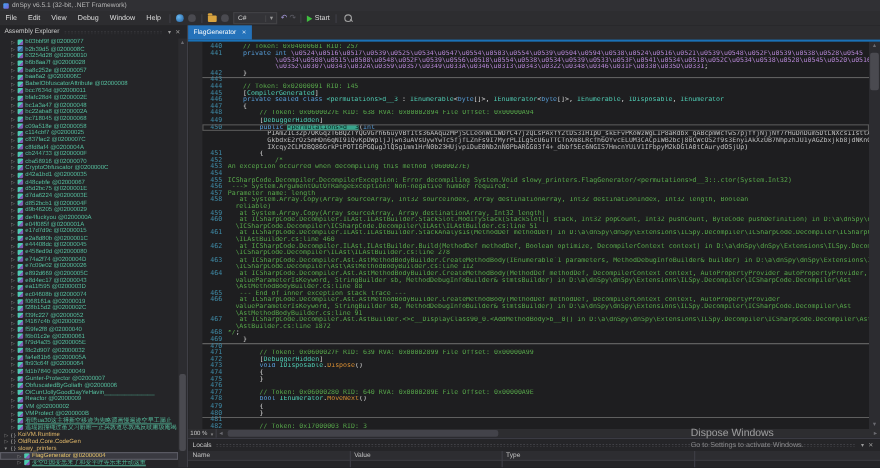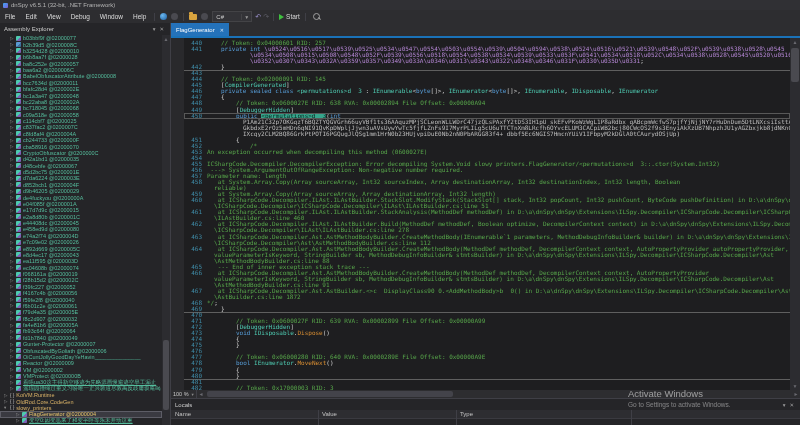--- a/index.html
+++ b/index.html
@@ -616,15 +616,15 @@
         <span class="lcol" style="left: 151px;">Value</span>
         <span class="lcol" style="left: 289px;">Type</span>
       </div>
     <div class="lsep" style="left:147px"></div>
     <div class="lsep" style="left:285px"></div>
     <div class="lsep" style="left:460px"></div>
   </div>
 </div>
 
 <div class="watermark">
-  <div class="wm1">Activate Windows</div>
+  <div class="wm1">Dispose Windows</div>
   <div class="wm2">Go to Settings to activate Windows.</div>
 </div>
 
 </body></html>

